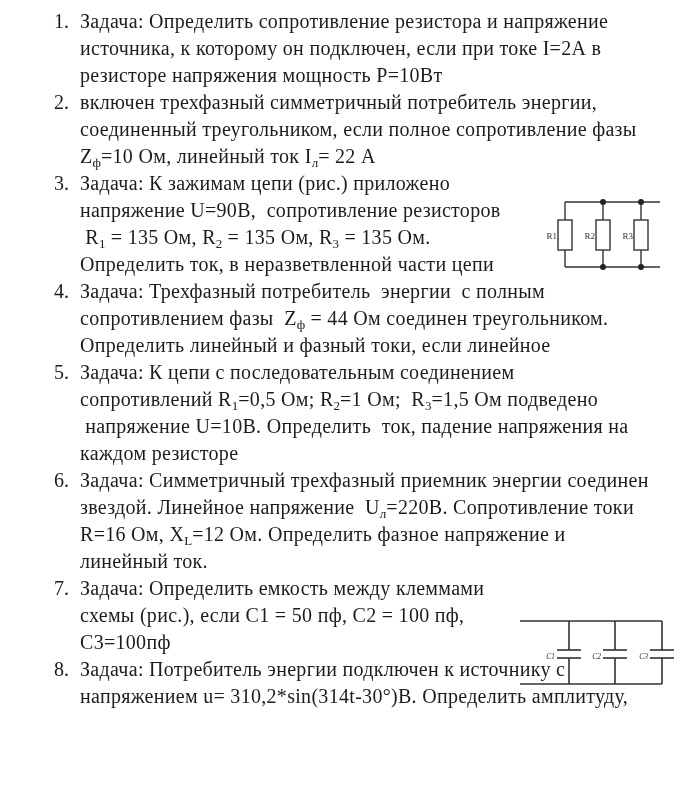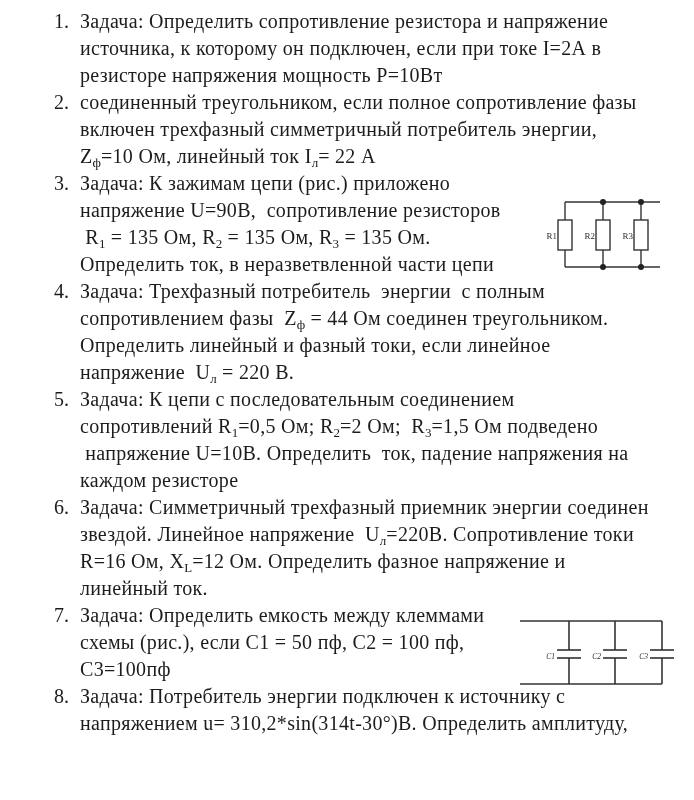--- a/index.html
+++ b/index.html
@@ -52,48 +52,47 @@
         <span class="num">1.</span>
         <div class="lines">
           <div class="line"><span>Задача: Определить сопротивление резистора и напряжение</span></div>
           <div class="line"><span>источника, к которому он подключен, если при токе I=2А в</span></div>
           <div class="line"><span>резисторе напряжения мощность Р=10Вт</span></div>
         </div>
       </div>
       <div class="problem">
         <span class="num">2.</span>
         <div class="lines">
+          <div class="line"><span>включен трехфазный симметричный потребитель энергии,</span></div>
           <div class="line"><span>соединенный треугольником, если полное сопротивление фазы</span></div>
-          <div class="line"><span>включен трехфазный симметричный потребитель энергии,</span></div>
           <div class="line"><span>Z</span><span class="sub">ф</span><span>=10 Ом, линейный ток I</span><span class="sub">л</span><span>= 22 А</span></div>
         </div>
       </div>
       <div class="problem">
         <span class="num">3.</span>
         <div class="lines">
           <div class="line"><span>Задача: К зажимам цепи (рис.) приложено</span></div>
           <div class="line"><span>напряжение U=90В,  сопротивление резисторов</span></div>
           <div class="line"><span> R</span><span class="sub">1</span><span> = 135 Ом, R</span><span class="sub">2</span><span> = 135 Ом, R</span><span class="sub">3</span><span> = 135 Ом.</span></div>
           <div class="line"><span>Определить ток, в неразветвленной части цепи</span></div>
         </div>
       </div>
       <div class="problem">
         <span class="num">4.</span>
         <div class="lines">
           <div class="line"><span>Задача: Трехфазный потребитель  энергии  с полным</span></div>
           <div class="line"><span>сопротивлением фазы  Z</span><span class="sub">ф</span><span> = 44 Ом соединен треугольником.</span></div>
           <div class="line"><span>Определить линейный и фазный токи, если линейное</span></div>
-          <div class="line"><span>напряжение  U</span><span class="sub">л</span><span> = 220 В.</span></div>
         </div>
       </div>
       <div class="problem">
         <span class="num">5.</span>
         <div class="lines">
           <div class="line"><span>Задача: К цепи с последовательным соединением</span></div>
-          <div class="line"><span>сопротивлений R</span><span class="sub">1</span><span>=0,5 Ом; R</span><span class="sub">2</span><span>=2 Ом;  R</span><span class="sub">3</span><span>=1,5 Ом подведено</span></div>
+          <div class="line"><span>сопротивлений R</span><span class="sub">1</span><span>=0,5 Ом; R</span><span class="sub">2</span><span>=1 Ом;  R</span><span class="sub">3</span><span>=1,5 Ом подведено</span></div>
           <div class="line"><span> напряжение U=10В. Определить  ток, падение напряжения на</span></div>
           <div class="line"><span>каждом резисторе</span></div>
         </div>
       </div>
       <div class="problem">
         <span class="num">6.</span>
         <div class="lines">
           <div class="line"><span>Задача: Симметричный трехфазный приемник энергии соединен</span></div>
           <div class="line"><span>звездой. Линейное напряжение  U</span><span class="sub">л</span><span>=220В. Сопротивление токи</span></div>
           <div class="line"><span>R=16 Ом, X</span><span class="sub">L</span><span>=12 Ом. Определить фазное напряжение и</span></div>

